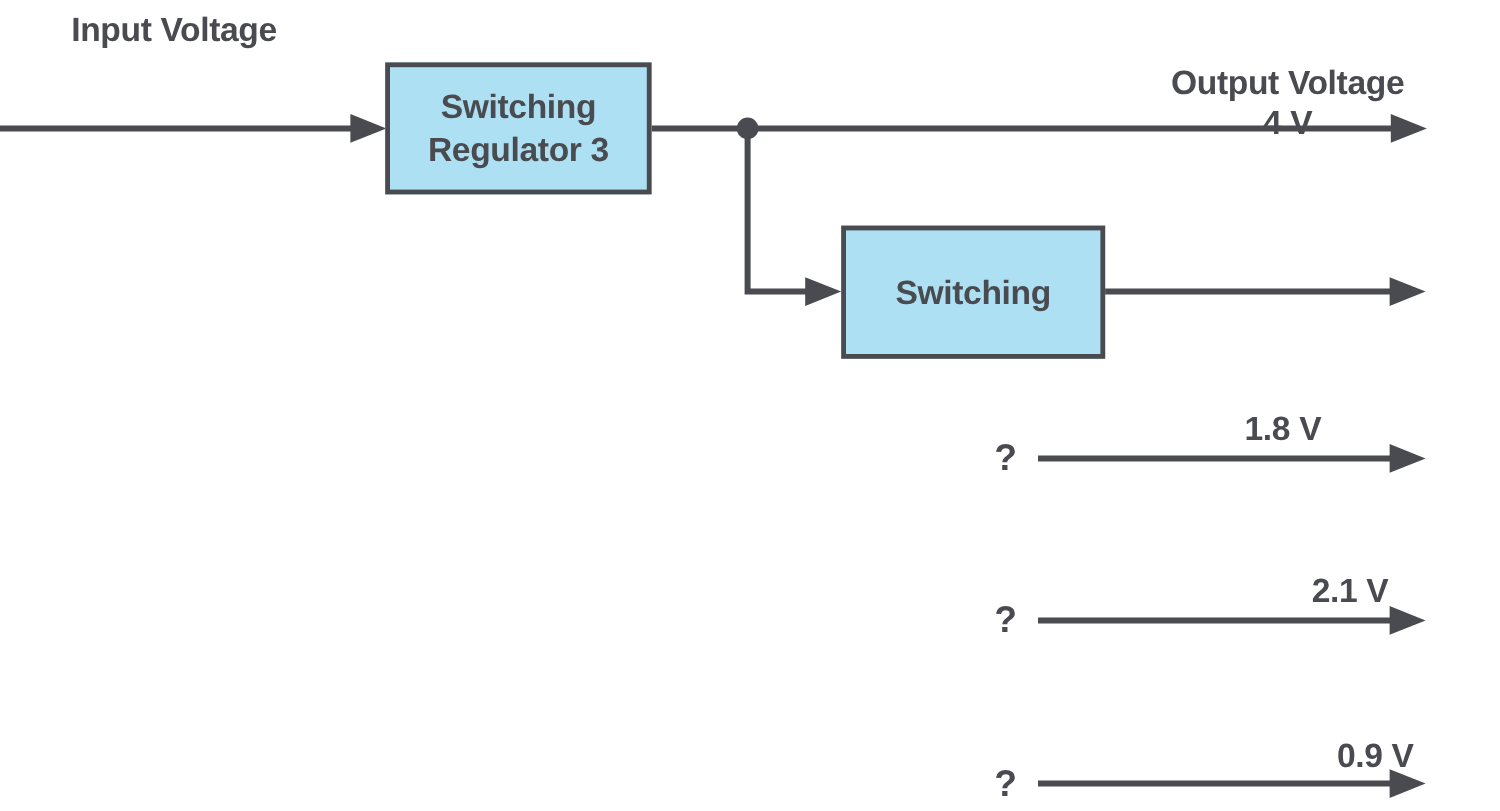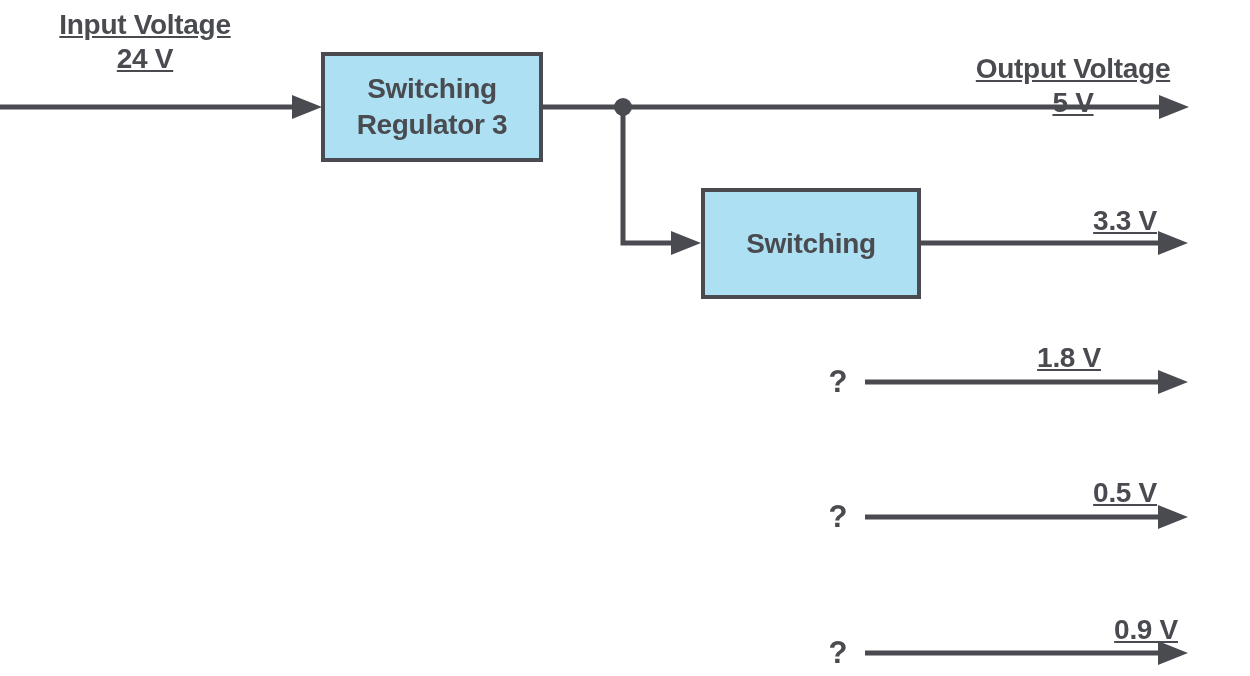--- a/index.html
+++ b/index.html
@@ -17,21 +17,20 @@
     left: 0; top: 0;
     width: 1250px; height: 676px;
   }
   .lbl {
     position: absolute;
     font-weight: bold;
     font-size: 28px;
     line-height: 34px;
     letter-spacing: -0.3px;
     white-space: nowrap;
-    text-decoration: underline;
   }
   .lbl-center { text-align: center; }
   .lbl-right  { text-align: right; }
   .reg-box {
     position: absolute;
     box-sizing: border-box;
     background: #ade0f2;
     border: 4px solid #4a4b51;
     display: flex;
     flex-direction: column;
@@ -81,39 +80,37 @@
 
     <line class="wire" x1="865" y1="517" x2="1159" y2="517"></line>
     <polygon class="head" points="1188,517 1158,505 1158,529"></polygon>
 
     <line class="wire" x1="865" y1="653" x2="1159" y2="653"></line>
     <polygon class="head" points="1188,653 1158,641 1158,665"></polygon>
   </svg>
 
   <div class="lbl lbl-center" style="left:20px; top:8px; width:250px;">
     <div>Input Voltage</div>
-    <div>24 V</div>
   </div>
 
   <div class="lbl lbl-center" style="left:958px; top:8px; width:230px;margin-top:44px;">
     <div>Output Voltage</div>
-    <div>5 V</div>
+    <div>4 V</div>
   </div>
 
   <div class="reg-box" style="left:321px; top:52px; width:222px; height:110px;">
     <span>Switching</span>
     <span>Regulator 3</span>
   </div>
 
   <div class="reg-box" style="left:701px; top:188px; width:220px; height:111px;">
     <span>Switching</span>
   </div>
 
-  <div class="lbl lbl-right" style="left:957px; top:204px; width:200px;">3.3 V</div>
   <div class="lbl lbl-right" style="left:901px; top:341px; width:200px;">1.8 V</div>
-  <div class="lbl lbl-right" style="left:957px; top:476px; width:200px;">0.5 V</div>
+  <div class="lbl lbl-right" style="left:957px; top:476px; width:200px;">2.1 V</div>
   <div class="lbl lbl-right" style="left:978px; top:613px; width:200px;">0.9 V</div>
 
   <div class="qmark" style="left:818px; top:361px;">?</div>
   <div class="qmark" style="left:818px; top:496px;">?</div>
   <div class="qmark" style="left:818px; top:632px;">?</div>
 
 </div>
 
 </body></html>

